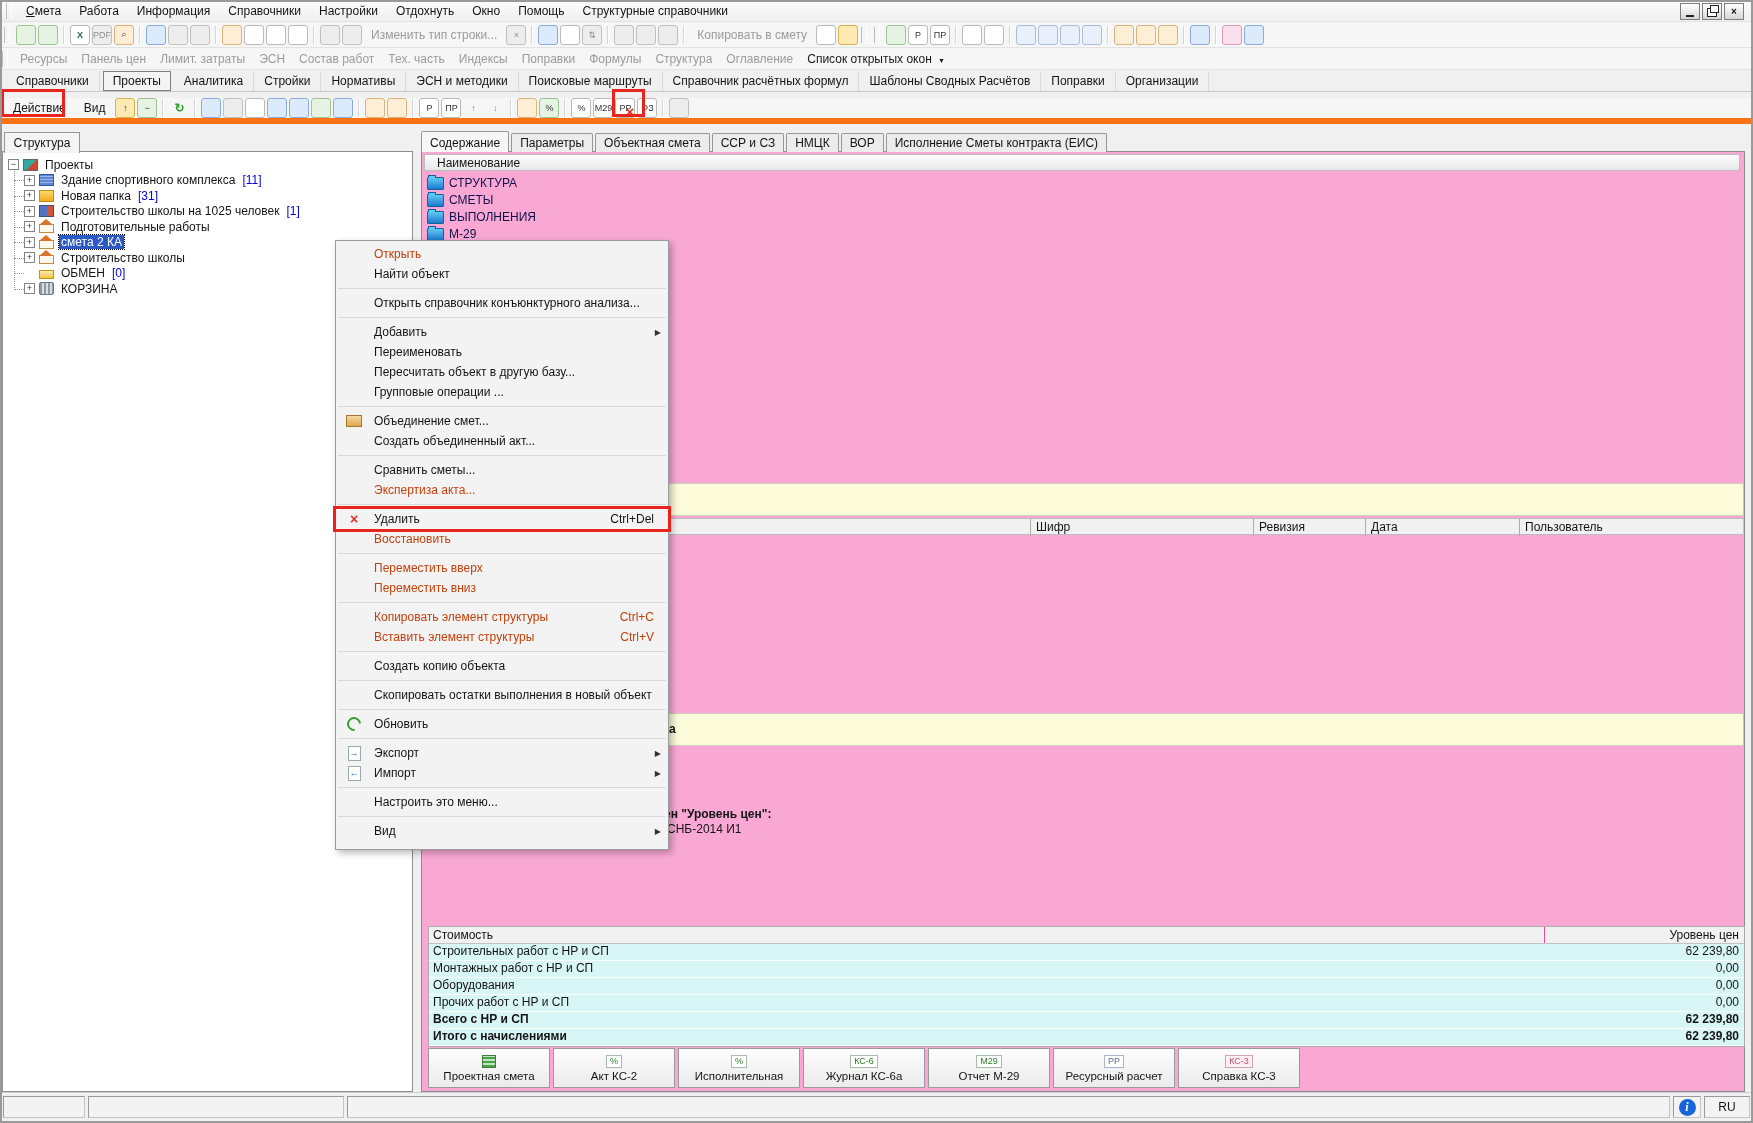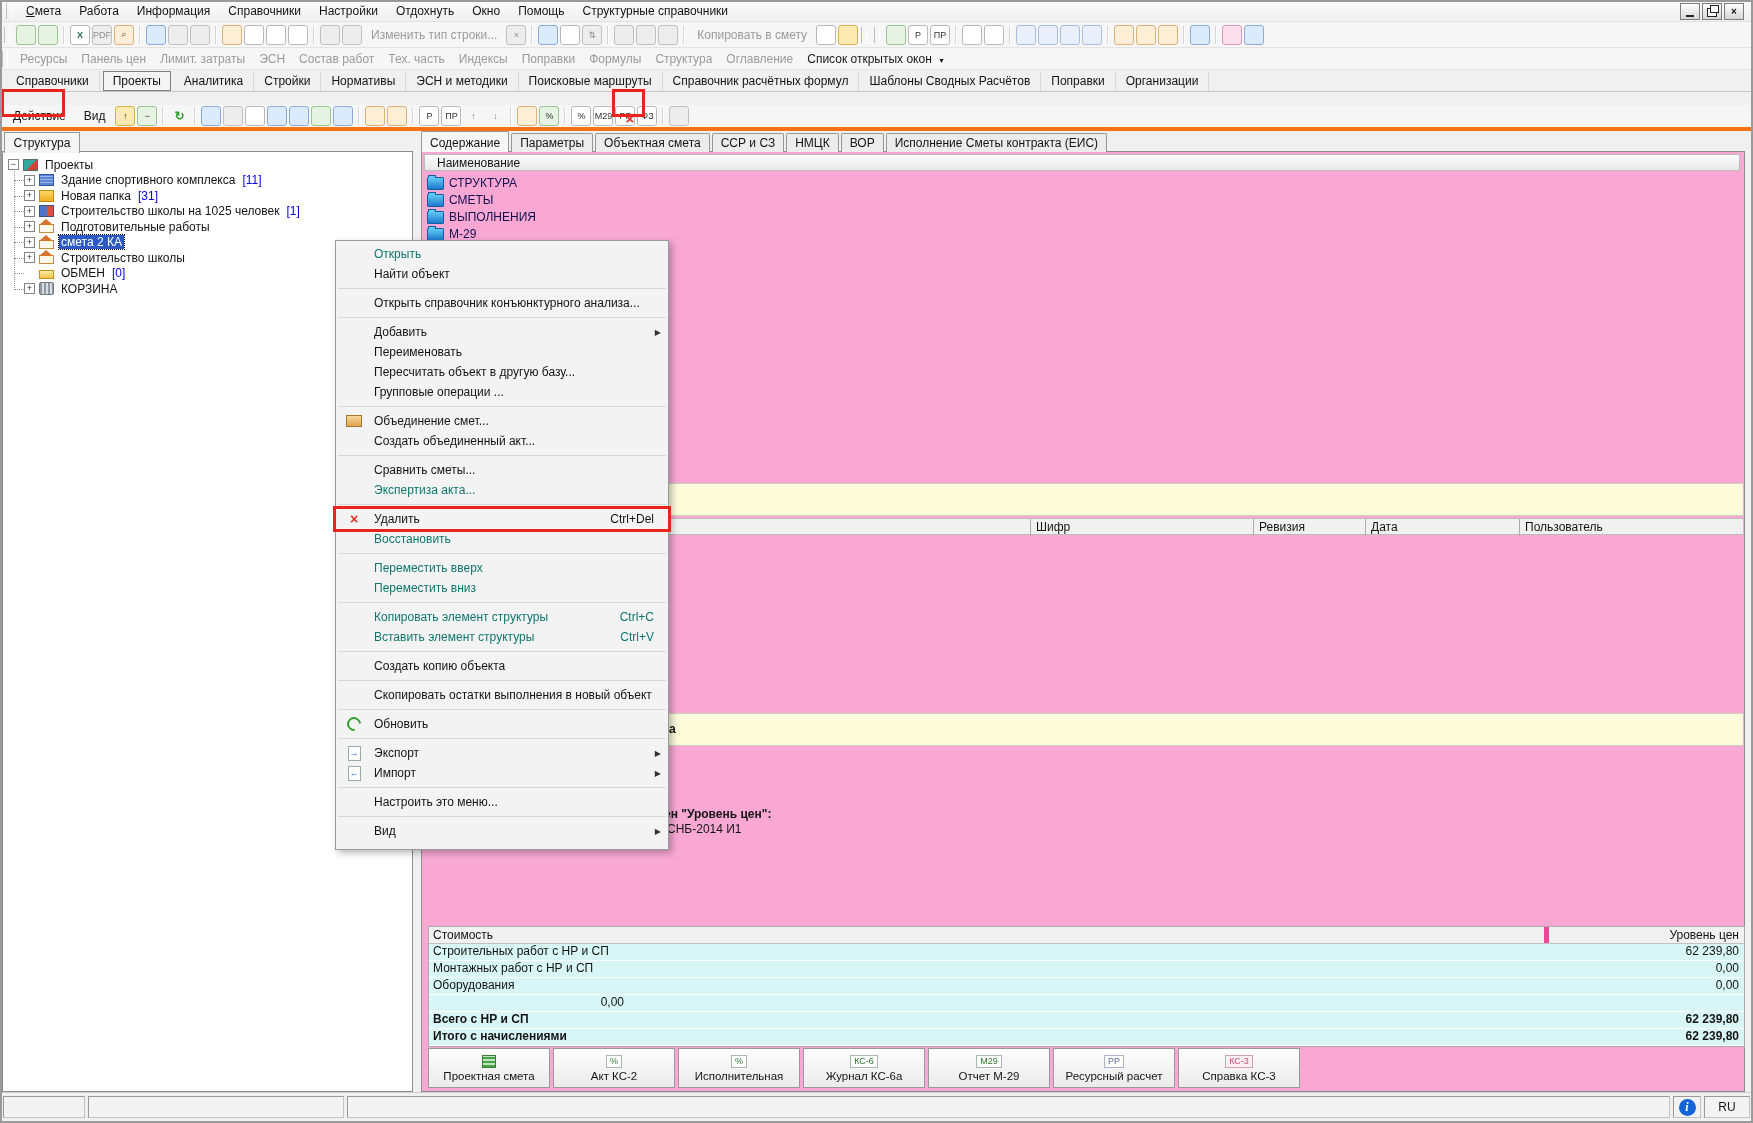--- a/index.html
+++ b/index.html
@@ -43,21 +43,21 @@
 
   .tb2{top:48px;height:22px;border-bottom:1px solid #e3e3e3;color:#9b9b9b}
   .tb2 .pi{padding:2px 7px;white-space:nowrap}
   .tb2 .open-windows{color:#1a1a1a}
   .tb2 .dd{font-size:7px;color:#1a1a1a;margin-left:3px}
 
   .tabs1{top:70px;height:22px;background:#f0f0f0;border-bottom:1px solid #c6c6c6;display:flex;align-items:center;padding-left:6px;box-sizing:border-box;position:absolute;width:100%}
   .t1{padding:3px 10px;border-right:1px solid #d8d8d8;white-space:nowrap}
   .t1.active{border:1px solid #7f7f7f;background:#f4f4f4;padding:2px 9px;margin:0 3px}
 
-  .tb4{top:105px;height:26px;border-bottom:4px solid #f97316;position:relative}
+  .tb4{top:98px;height:26px;border-bottom:6px solid #f97316;position:relative}
   .abtn{padding:3px 9px;white-space:nowrap}
 
   
   .anno{position:absolute;border:3px solid #e8241c;pointer-events:none;z-index:55;box-sizing:border-box}
 
   
   .lp-tab{left:4px;top:132px;width:74px;height:20px;border:1px solid #979797;border-bottom:none;background:#f4f4f4;
      display:flex;align-items:center;justify-content:center;z-index:2}
   .lp-box{left:2px;top:151px;width:411px;height:941px;background:#fff;border:1px solid #8d8d8d;box-sizing:border-box;padding-top:5px}
   .tree{position:relative}
@@ -92,39 +92,39 @@
   .frow{position:absolute;left:5px;height:16px;display:flex;align-items:center;gap:5px;color:#10104e;white-space:nowrap}
   .fico{width:15px;height:11px;background:linear-gradient(180deg,#5ec9f2,#1e79cf);border:1px solid #155f9f;border-radius:1px;position:relative}
   .fico::before{content:"";position:absolute;left:0;top:-3px;width:6px;height:2px;background:#5ec9f2;border:1px solid #155f9f;border-bottom:none}
   .band{position:absolute;left:1px;width:1320px;background:#fcfbda;border-top:1px solid #cfcfc0;border-bottom:1px solid #cfcfc0;box-sizing:border-box}
   .cols{position:absolute;left:1px;width:1320px;height:17px;background:#f1f1f1;border-top:1px solid #bbb;border-bottom:1px solid #bbb;box-sizing:border-box}
   .colcell{position:absolute;top:0;height:16px;border-left:1px solid #ababab;padding:1px 0 0 5px;white-space:nowrap}
   .ptext{position:absolute;white-space:nowrap}
   .ctable{position:absolute;left:6px;top:774px;width:1317px;border:1px solid #ababab;background:#fff;box-sizing:border-box}
   .chead{display:flex;height:16px;background:#f1f1f1;border-bottom:1px solid #c2c2c2;align-items:center}
   .chead .cl{flex:1;padding-left:4px}
-  .chead .cr{width:200px;padding-right:5px;border-left:5px solid #ec4899;box-sizing:border-box;height:100%;display:flex;align-items:center;justify-content:flex-end}
+  .chead .cr{width:200px;padding-right:5px;border-left:1px solid #ec4899;box-sizing:border-box;height:100%;display:flex;align-items:center;justify-content:flex-end}
   .crow{display:flex;height:16px;background:#d9f6f6;border-bottom:1px solid #ffffff;align-items:flex-start}
   .crow .cl{flex:1;padding-left:4px;white-space:nowrap}
   .crow .cr{width:200px;text-align:right;padding-right:5px;box-sizing:border-box}
   .crow.bold{font-weight:bold}
   .rbtns{position:absolute;left:6px;top:896px;display:flex;gap:3px}
   .rbtn{width:122px;height:40px;border:1px solid #9a9a9a;background:linear-gradient(#fdfdfd,#ebebeb);
      display:flex;flex-direction:column;align-items:center;justify-content:center;gap:2px;font-size:11.5px;box-sizing:border-box}
   .rbic{font-size:9px;min-width:14px;height:13px;padding:0 3px;border:1px solid #a8bba8;background:#fff;
      display:flex;align-items:center;justify-content:center;color:#2c7a2c;box-sizing:border-box}
   .rbic.green-building{background:repeating-linear-gradient(0deg,#49a349 0 2px,#bfe4bf 2px 4px);border:1px solid #3b7c3b;width:14px}
   .rbic.pink{color:#c05070;border-color:#cfa3b0;background:#fdf0f4}
   .rbic.grayblue{color:#5f6f8f;border-color:#aab4c8}
 
   
   .cmenu{position:absolute;left:335px;top:240px;width:334px;height:610px;background:#f3f3f3;border:1px solid #9a9a9a;
      box-shadow:3px 3px 7px rgba(0,0,0,.28);z-index:50;display:flex;flex-direction:column;padding:3px 0;box-sizing:border-box}
   .cmi{height:20px;flex:0 0 auto;display:flex;align-items:center;padding:0 14px 0 38px;position:relative;white-space:nowrap}
-  .cmi.dis{color:#0f766e}
+  .cmi.dis{color:#c2410c}
   .cmi .sc{margin-left:auto;padding-left:18px}
   .cmi .sub{position:absolute;right:7px;font-size:8px;color:#333}
   .cmi .mic{position:absolute;left:9px;width:18px;text-align:center;display:flex;align-items:center;justify-content:center}
   .csep{height:1px;background:#d8d8d8;margin:4px 2px;flex:0 0 auto}
   .cmi.hl{outline:3px solid #e8241c}
   .mic-x{color:#e03024;font-weight:bold;font-size:14px}
   .mic-refresh{width:10px;height:10px;border:2px solid #2ea02e;border-right-color:transparent;border-radius:50%;transform:rotate(40deg)}
   .mic-merge{width:14px;height:10px;background:linear-gradient(#f7d9a0,#e0a34e);border:1px solid #a8762e}
   .mic-doc{width:11px;height:13px;background:#fff;border:1px solid #9aa;position:relative;font-size:9px;color:#2a6fd6;
      display:flex;align-items:center;justify-content:center;font-weight:bold}
@@ -407,20 +407,21 @@
     </div>
     <div class="crow">
       <span class="cl">Монтажных работ с НР и СП</span>
       <span class="cr">0,00</span>
     </div>
     <div class="crow">
       <span class="cl">Оборудования</span>
       <span class="cr">0,00</span>
     </div>
     <div class="crow">
+      <span class="cl">Прочих работ с НР и СП</span>
       <span class="cr">0,00</span>
     </div>
     <div class="crow bold">
       <span class="cl">Всего с НР и СП</span>
       <span class="cr">62 239,80</span>
     </div>
     <div class="crow bold">
       <span class="cl">Итого с начислениями</span>
       <span class="cr">62 239,80</span>
     </div>

